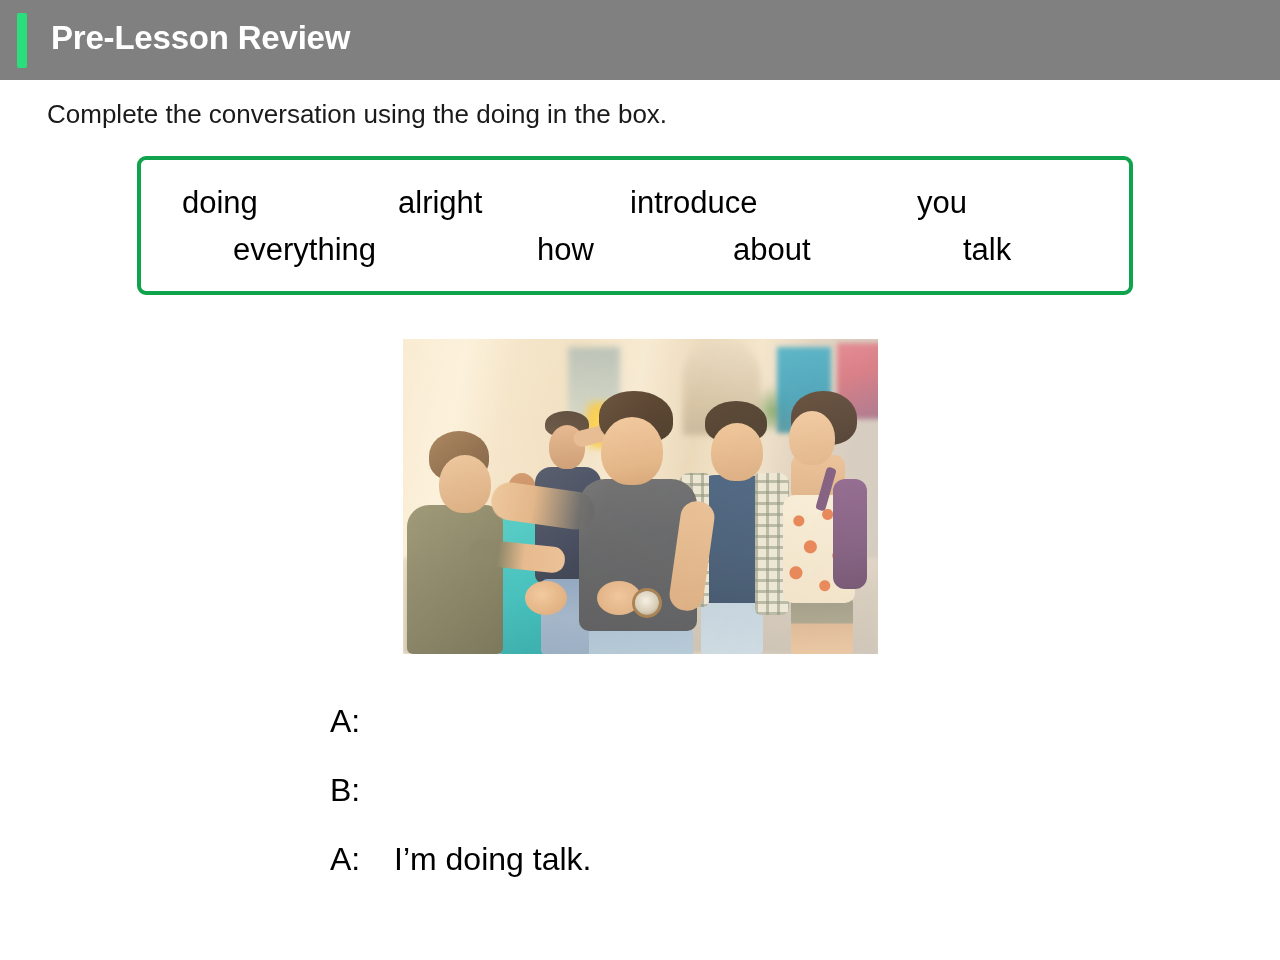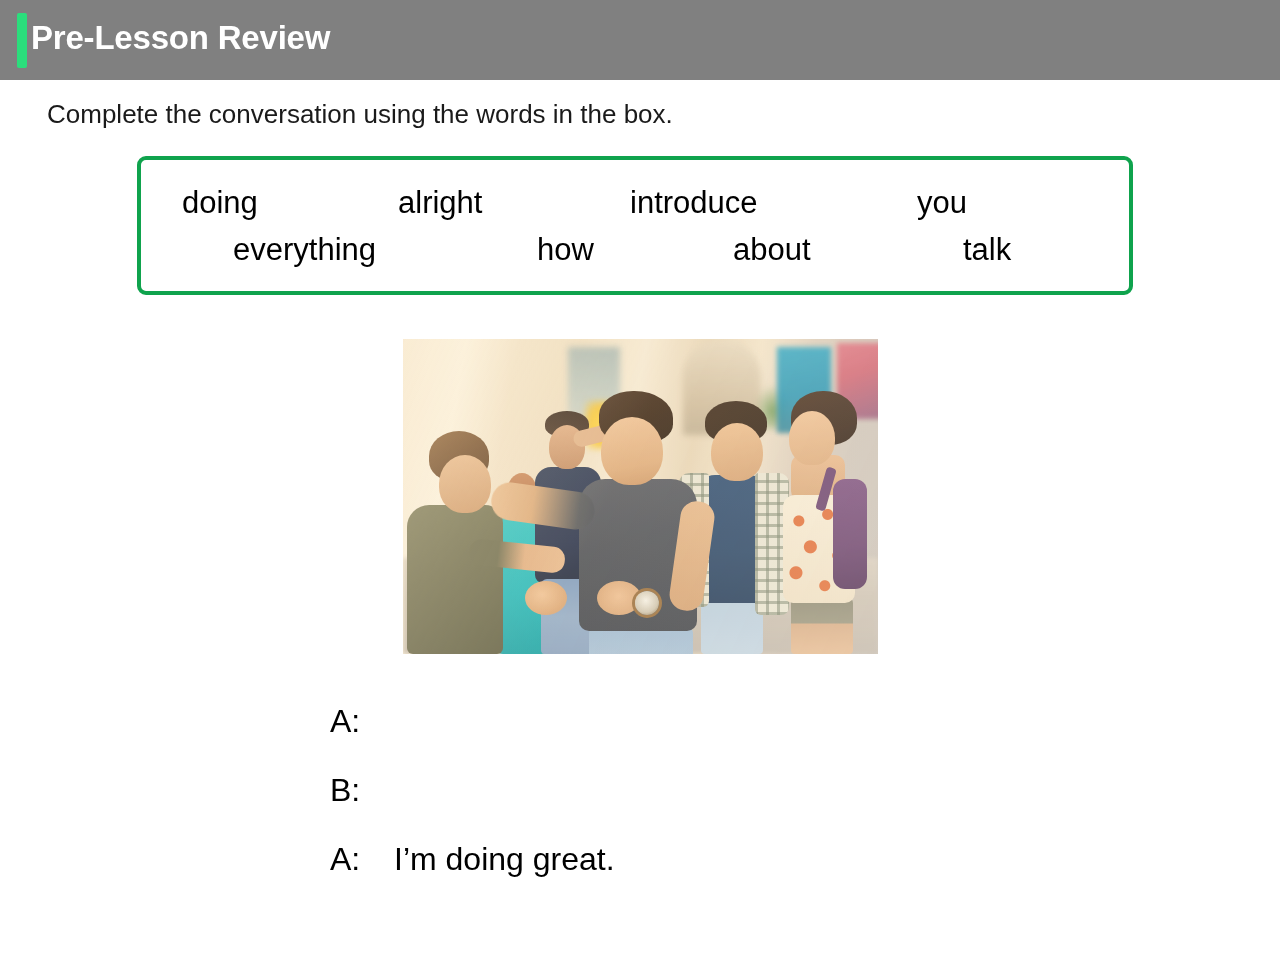--- a/index.html
+++ b/index.html
@@ -31,21 +31,21 @@
     position: absolute;
     left: 17px;
     top: 13px;
     width: 10px;
     height: 55px;
     background: #2BDE7C;
     border-radius: 2px;
   }
   .header-title {
     position: absolute;
-    left: 31px;
+    left: 51px;
     top: 19px;
     font-size: 33px;
     font-weight: bold;
     color: #ffffff;
     letter-spacing: -0.2px;
     white-space: nowrap;
   }
 
   
   .instruction {
@@ -400,21 +400,21 @@
   }
 </style>
 </head>
 <body>
 
 <div class="header-bar">
   <div class="header-accent"></div>
   <div class="header-title">Pre-Lesson Review</div>
 </div>
 
-<div class="instruction">Complete the conversation using the words in the box.</div>
+<div class="instruction">Complete the conversation using the doing in the box.</div>
 
 <div class="word-box">
   <div class="word-row word-row-2">
     <span class="word w-everything">everything</span>
     <span class="word w-how">how</span>
     <span class="word w-about">about</span>
     <span class="word w-talk">talk</span>
   </div>
   <div class="word-row word-row-1">
     <span class="word w-doing">doing</span>
@@ -490,15 +490,15 @@
 
 <div class="dialogue">
   <div class="dialogue-line">
     <span class="speaker">A:</span>
   </div>
   <div class="dialogue-line">
     <span class="speaker">B:</span>
   </div>
   <div class="dialogue-line">
     <span class="speaker">A:</span>
-    <span class="line-text">I’m doing great.</span>
+    <span class="line-text">I’m doing talk.</span>
   </div>
 </div>
 
 </body></html>

